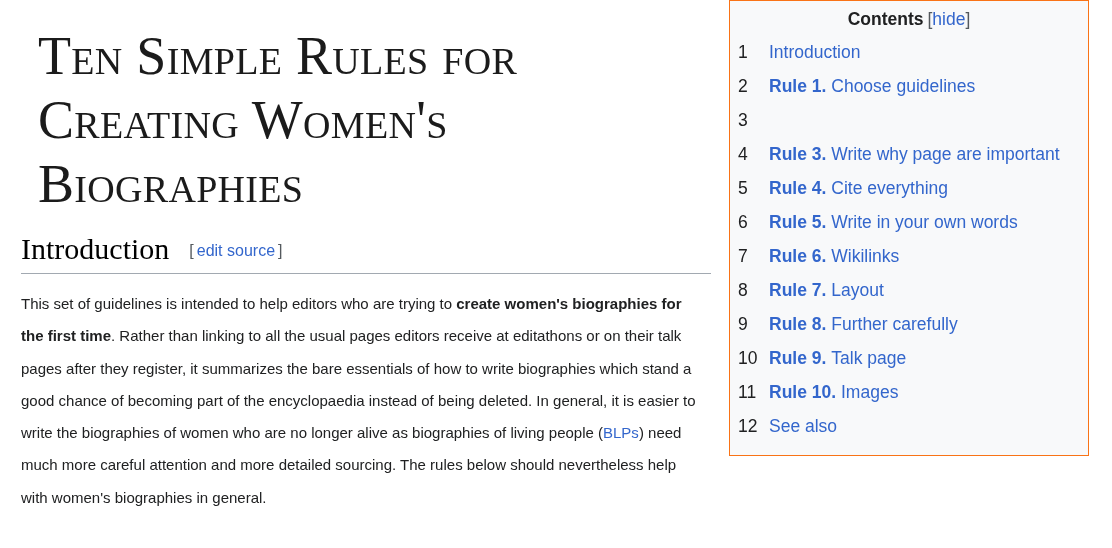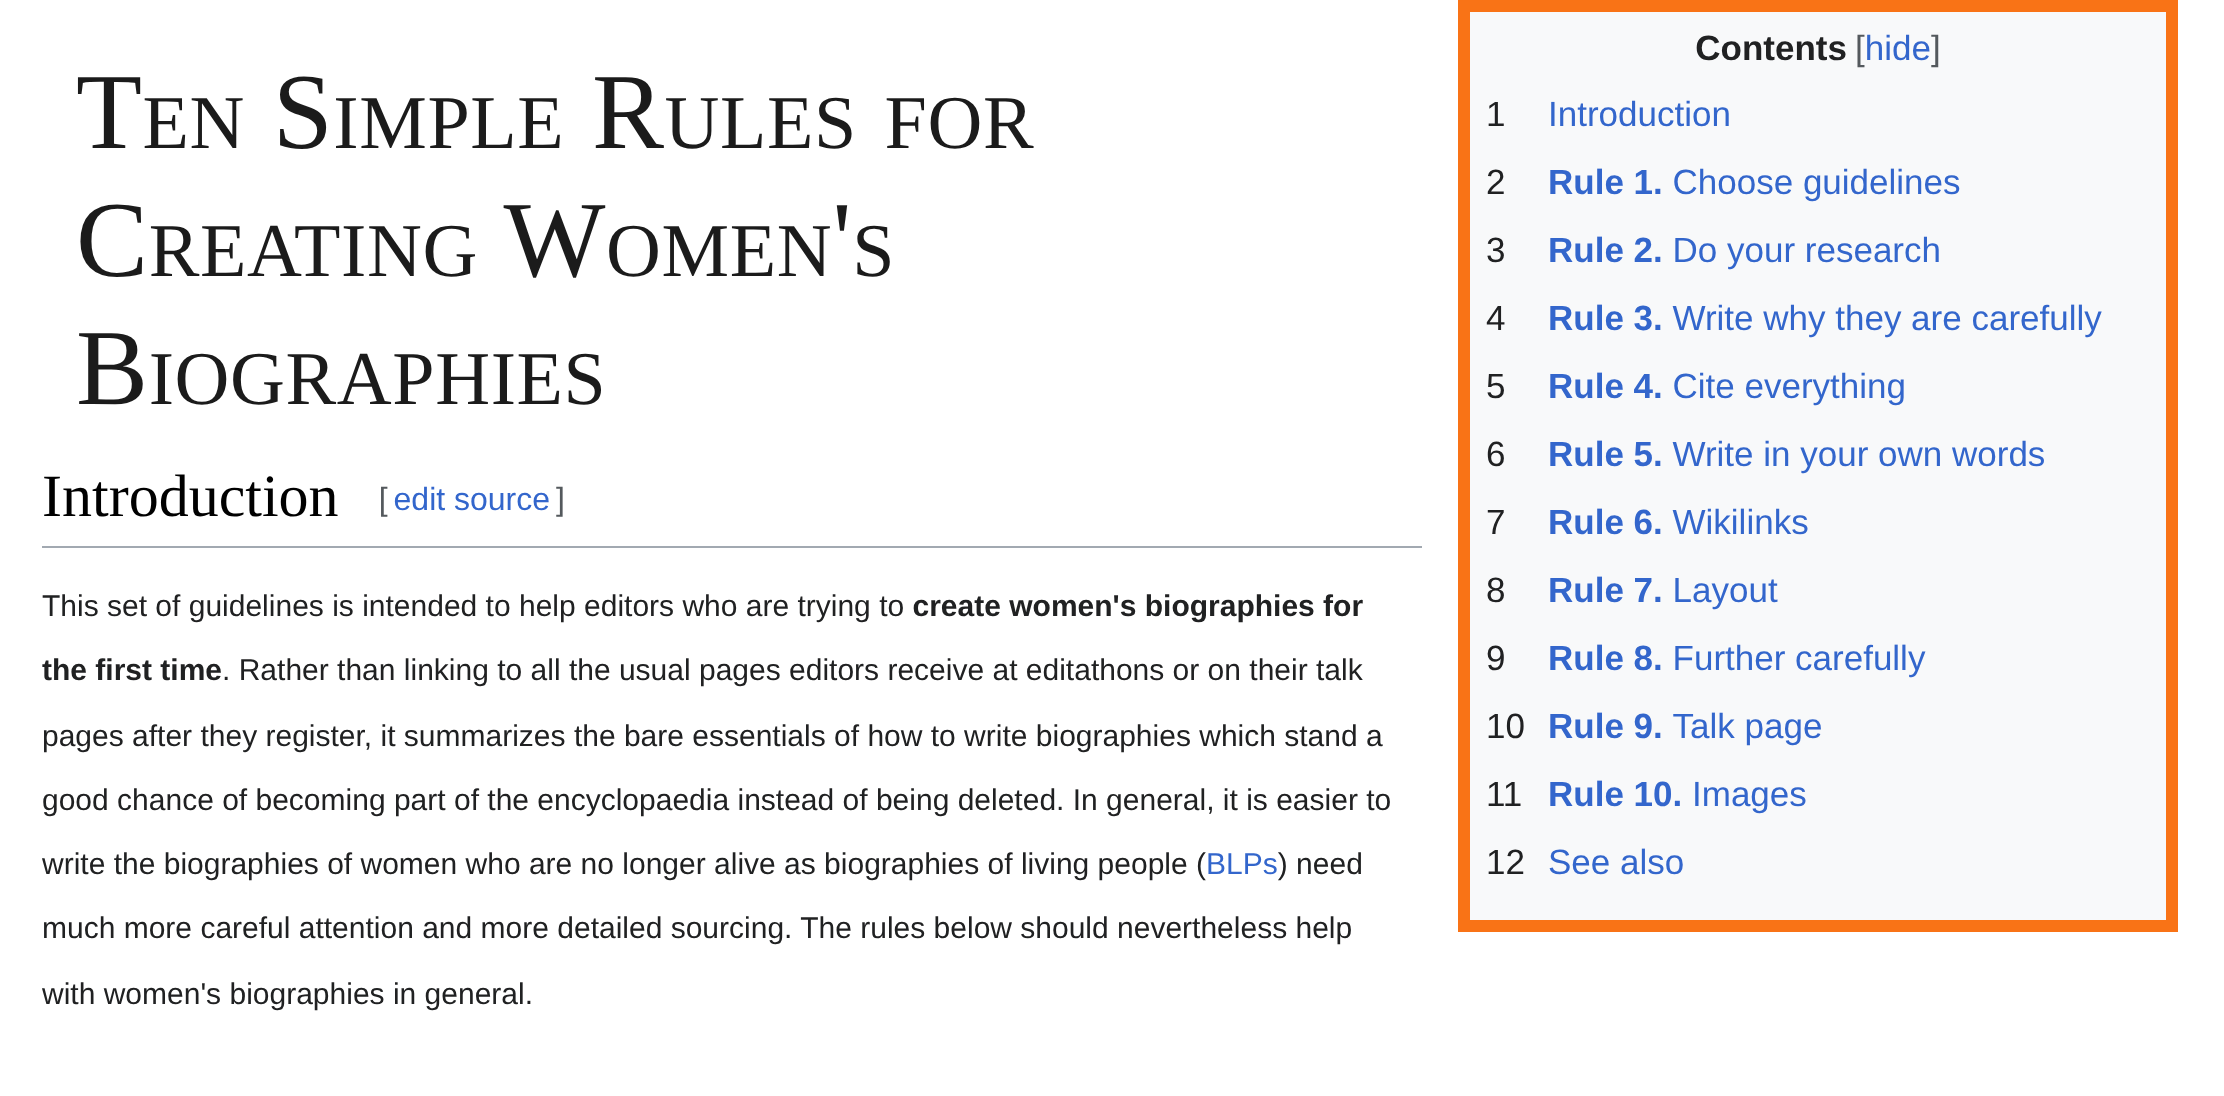--- a/index.html
+++ b/index.html
@@ -34,21 +34,21 @@
   }
 
   
   .toc {
     position: absolute;
     left: 729px;
     top: 0px;
     width: 360px;
     box-sizing: border-box;
     background: #f8f9fa;
-    border: 6px solid #f97316;
+    border: 1px solid #f97316;
     padding: 6px 8px 12px 8px;
     font-size: 17.5px;
   }
   .toc-title {
     text-align: center;
     font-size: 17.5px;
     line-height: 24px;
     color: #202122;
     margin: 0 0 4px 0;
     white-space: nowrap;
@@ -168,25 +168,24 @@
     <li class="toc-row">
       <span class="toc-num">1</span>
       <a class="toc-link" href="#"><span>Introduction</span></a>
     </li>
     <li class="toc-row">
       <span class="toc-num">2</span>
       <a class="toc-link" href="#"><span class="rule-label">Rule 1.</span>&nbsp;<span>Choose guidelines</span></a>
     </li>
     <li class="toc-row">
       <span class="toc-num">3</span>
-      <a class="toc-link" href="#"><span class="rule-label">Rule 2.</span>&nbsp;<span>Do your research</span></a>
     </li>
     <li class="toc-row">
       <span class="toc-num">4</span>
-      <a class="toc-link" href="#"><span class="rule-label">Rule 3.</span>&nbsp;<span>Write why they are carefully</span></a>
+      <a class="toc-link" href="#"><span class="rule-label">Rule 3.</span>&nbsp;<span>Write why page are important</span></a>
     </li>
     <li class="toc-row">
       <span class="toc-num">5</span>
       <a class="toc-link" href="#"><span class="rule-label">Rule 4.</span>&nbsp;<span>Cite everything</span></a>
     </li>
     <li class="toc-row">
       <span class="toc-num">6</span>
       <a class="toc-link" href="#"><span class="rule-label">Rule 5.</span>&nbsp;<span>Write in your own words</span></a>
     </li>
     <li class="toc-row">

